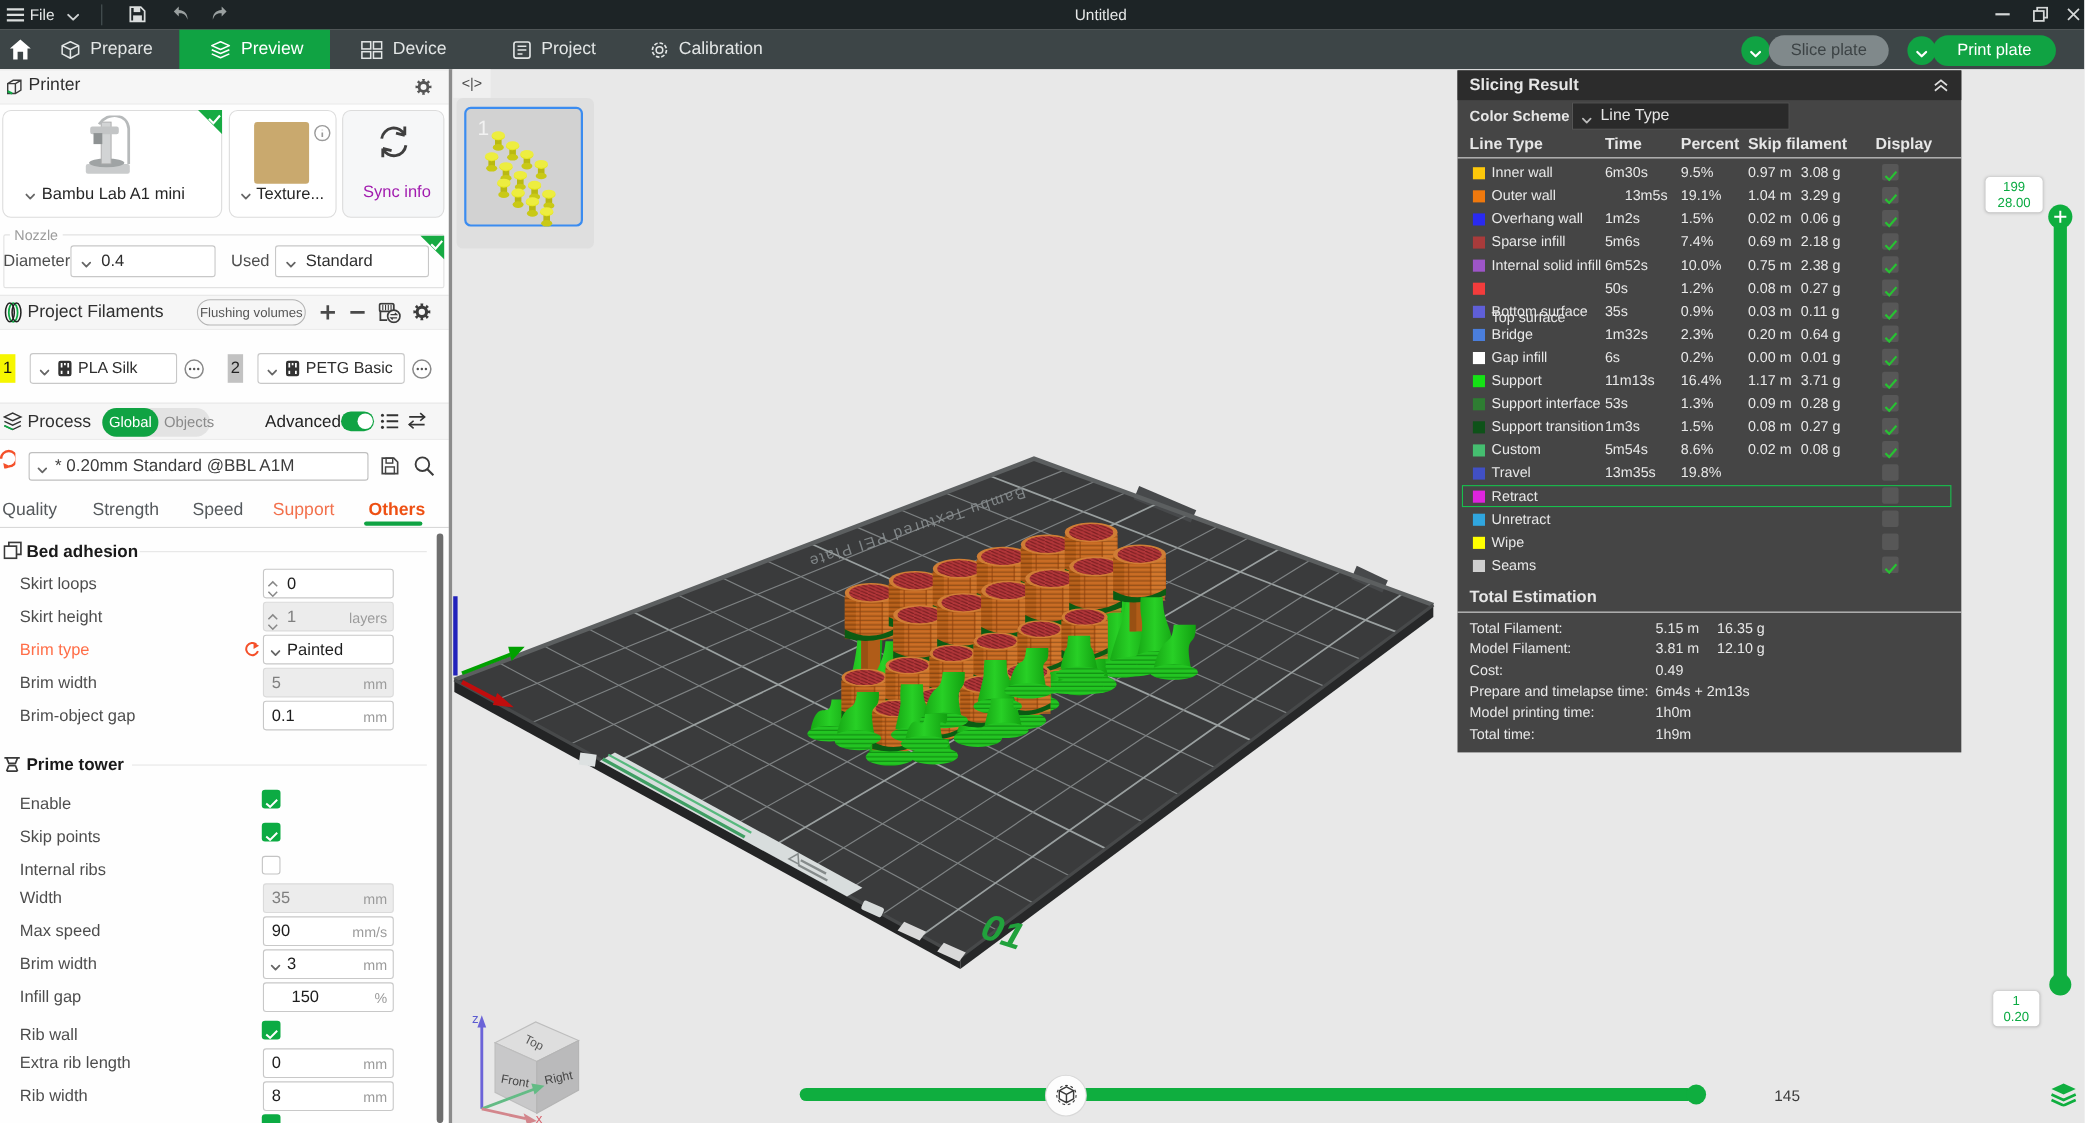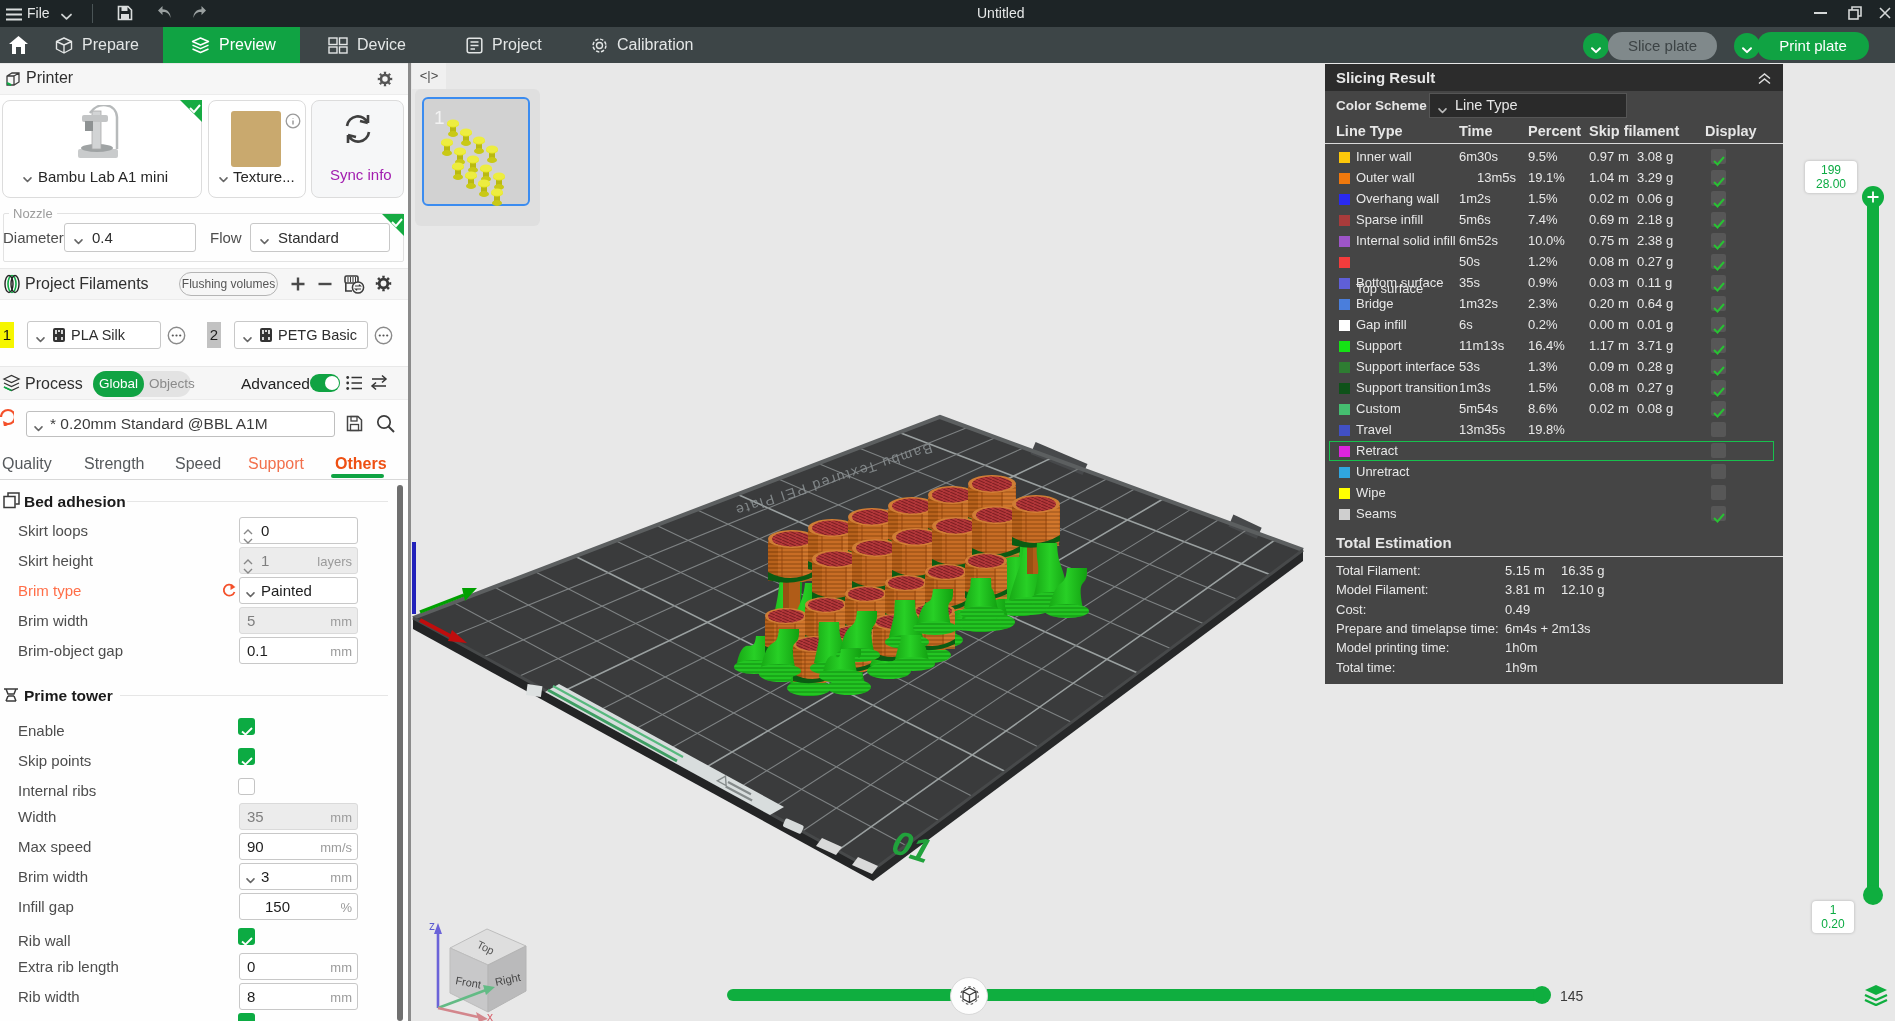--- a/index.html
+++ b/index.html
@@ -661,21 +661,21 @@
       <div class="ctri" style="left:382px;top:151px"><svg width="22" height="22" viewBox="0 0 22 22">
           <polygon points="0,0 22,0 22,22" fill="#17ab43"></polygon>
           <path d="M10 8 L14 12 L20 5" stroke="#fff" stroke-width="2" fill="none"></path>
         </svg></div>
       <div class="lbl" style="left:3px;top:166px;">Diameter</div>
       <div class="ibox" style="left:64px;top:160px;width:132px;height:29px;"></div>
       <div class="abs" style="left:73px;top:170px"><svg class="" width="11" height="11" viewBox="0 0 11 11">
           <path d="M2 3.8499999999999996 L5.5 7.48 L9 3.8499999999999996" fill="none" stroke="#666" stroke-width="1.6" stroke-linecap="round" stroke-linejoin="round"></path>
         </svg></div>
       <div class="abs" style="left:92px;top:166px;font-size:15px;color:#2e2e2e;">0.4</div>
-      <div class="lbl" style="left:210px;top:166px;">Flow</div>
+      <div class="lbl" style="left:210px;top:166px;">Used</div>
       <div class="ibox" style="left:250px;top:160px;width:140px;height:29px;"></div>
       <div class="abs" style="left:259px;top:170px"><svg class="" width="11" height="11" viewBox="0 0 11 11">
           <path d="M2 3.8499999999999996 L5.5 7.48 L9 3.8499999999999996" fill="none" stroke="#666" stroke-width="1.6" stroke-linecap="round" stroke-linejoin="round"></path>
         </svg></div>
       <div class="abs" style="left:278px;top:166px;font-size:15px;color:#2e2e2e;">Standard</div>
       <div class="sechead" style="top:205px;height:32px"></div>
       <div class="abs" style="left:2px;top:211px"><svg class="" width="20" height="20" viewBox="0 0 20 20">
           <ellipse cx="10" cy="10" rx="4" ry="8.5" fill="none" stroke="#0cab43" stroke-width="1.6"></ellipse>
           <ellipse cx="7" cy="10" rx="4" ry="8.5" fill="none" stroke="#222" stroke-width="1.4"></ellipse>
           <ellipse cx="13" cy="10" rx="4" ry="8.5" fill="none" stroke="#222" stroke-width="1.4"></ellipse>
@@ -1071,18 +1071,18 @@
 <div class="abs" style="left:1863px;top:885px;width:20px;height:20px;border-radius:10px;background:#0fae3f;"></div>
 <div class="tt" style="left:1805px;top:161px;width:52px;height:32px;padding-top:2px;">199<br>28.00</div>
 <div class="tt" style="left:1812px;top:901px;width:42px;height:32px;padding-top:2px;">1<br>0.20</div>
 <div class="abs" style="left:1864px;top:984px"><svg class="" width="24" height="22" viewBox="0 0 24 22">
         <path d="M12 1 L23 6 L12 11 L1 6 Z" fill="#0fae3f"></path>
         <path d="M1 11 L12 16 L23 11" fill="none" stroke="#0fae3f" stroke-width="2.4"></path>
         <path d="M1 16 L12 21 L23 16" fill="none" stroke="#0fae3f" stroke-width="2.4"></path>
       </svg></div>
 <div class="abs" style="left:727px;top:989px;width:813px;height:12px;background:#0fae3f;border-radius:6px;"></div>
 <div class="abs" style="left:1533px;top:986px;width:18px;height:18px;border-radius:9px;background:#0fae3f;"></div>
-<div class="abs" style="left:1560px;top:988px;font-size:14px;color:#3a3a3a;">145</div>
+<div class="abs" style="left:1613px;top:988px;font-size:14px;color:#3a3a3a;">145</div>
 <div class="abs" style="left:950px;top:977px;width:38px;height:38px;border-radius:19px;background:#fdfdfd;border:1px solid #d8d8d8;"></div>
 <div class="abs" style="left:960px;top:986px"><svg class="" width="19" height="19" viewBox="0 0 19 19">
         <path d="M9.5 2 L16 5.5 V13 L9.5 16.5 L3 13 V5.5 Z M3 5.5 L9.5 9 L16 5.5 M9.5 9 V16.5" fill="none" stroke="#3a3a3a" stroke-width="1.3"></path>
         <circle cx="9.5" cy="9.5" r="8.8" fill="none" stroke="#3a3a3a" stroke-width="1" stroke-dasharray="2.5 2.5"></circle>
       </svg></div>
 </div>
 </body></html>

